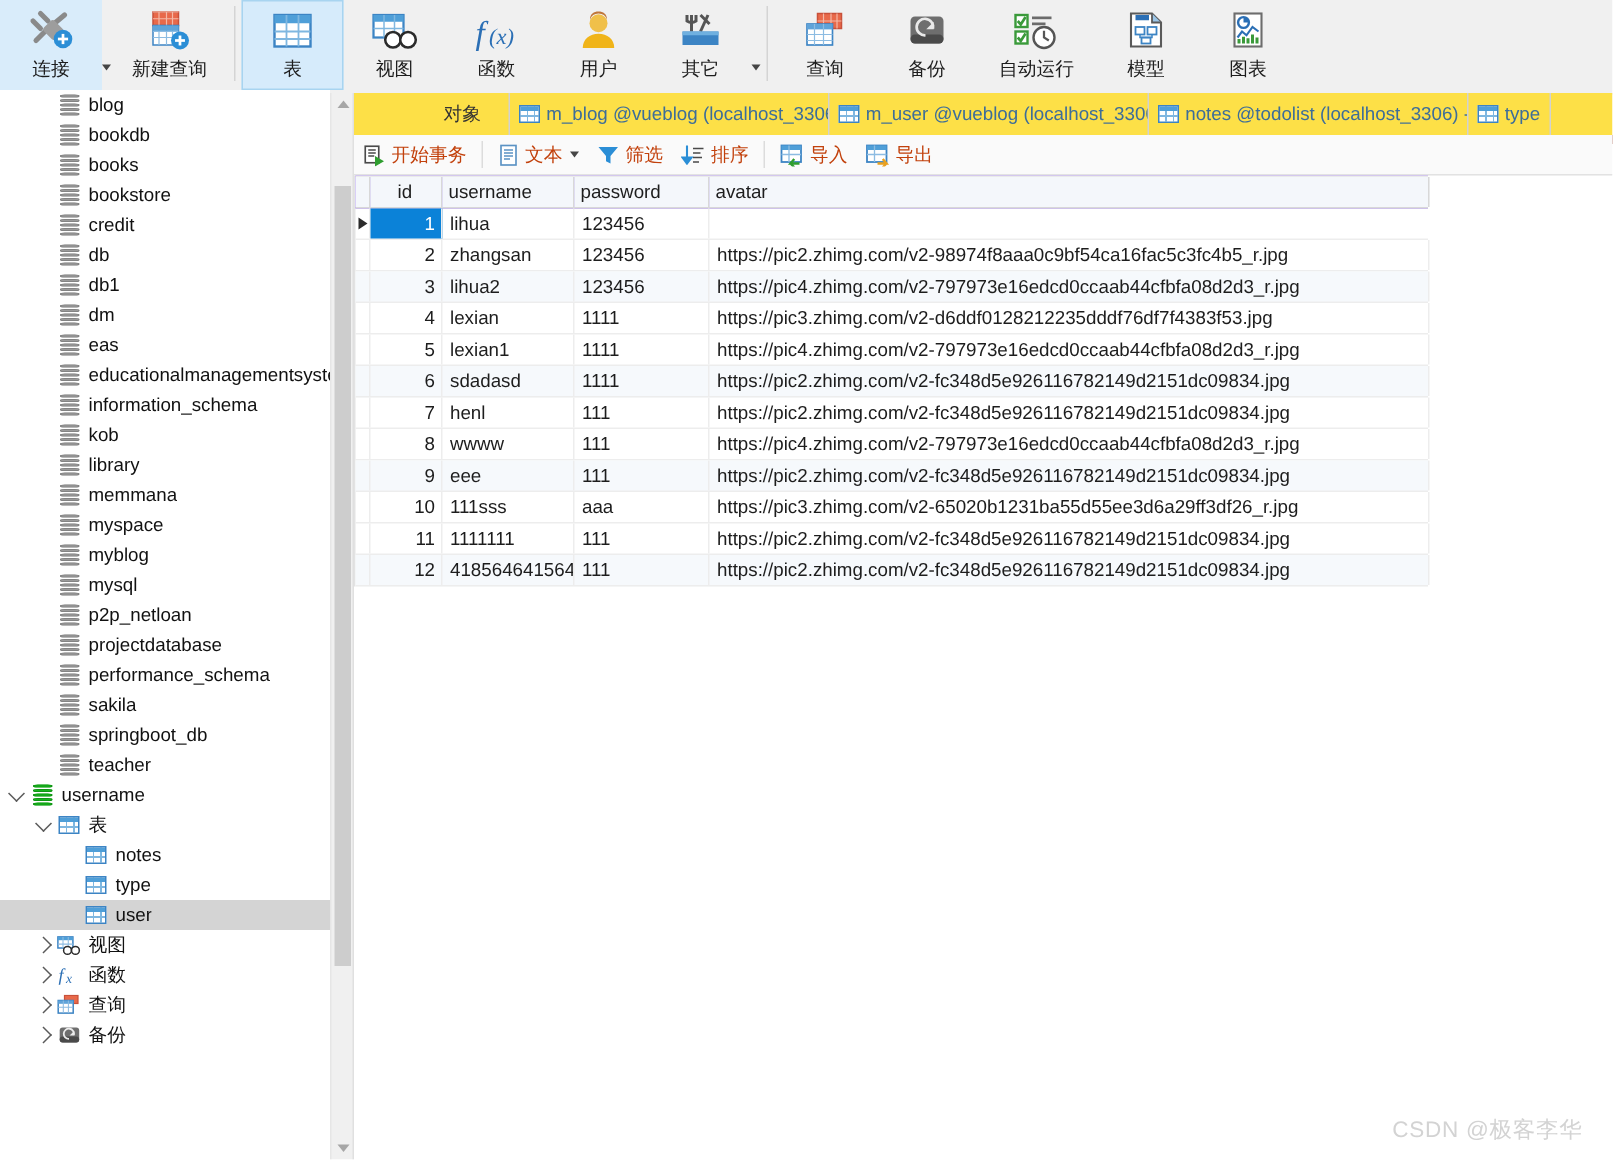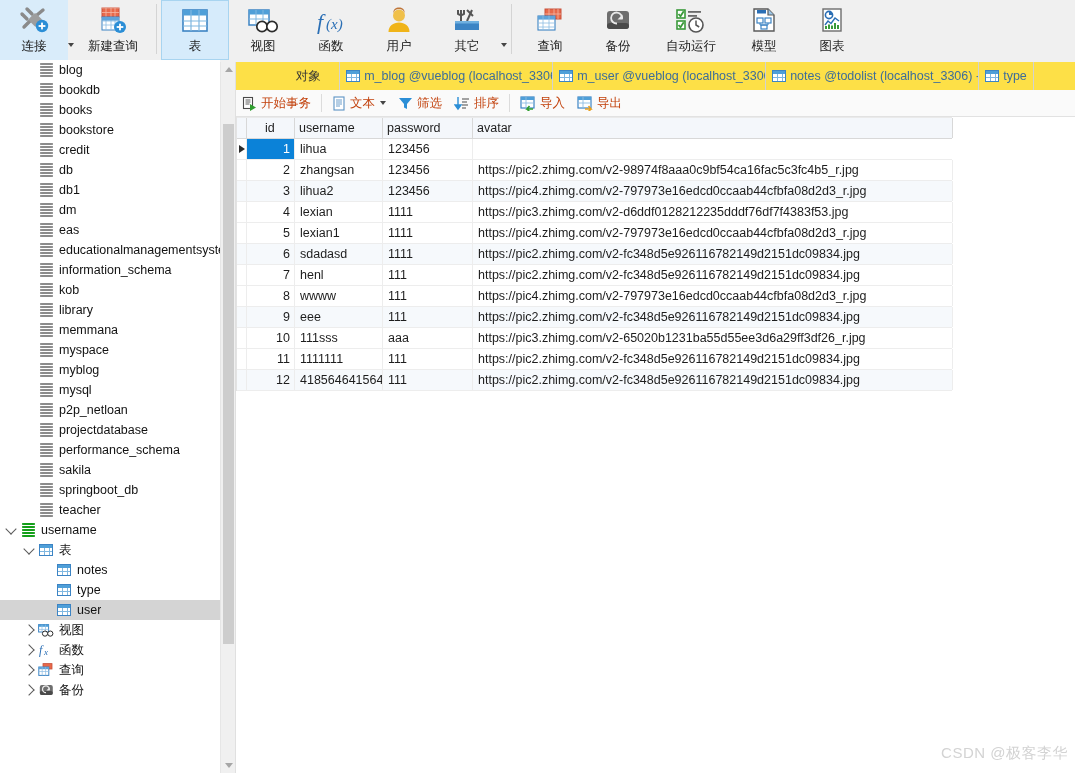--- a/index.html
+++ b/index.html
@@ -257,21 +257,21 @@
   }
   .row-arrow {
     width: 0; height: 0;
     border-top: 4.5px solid transparent;
     border-bottom: 4.5px solid transparent;
     border-left: 6px solid #2b2b2b;
   }
 
   
   .watermark {
-    position: absolute; right: 7px; bottom: 10px;
+    position: absolute; right: 20px; bottom: 10px;
     font-size: 15px; color: #d3d3d3;
     letter-spacing: 0.5px;
     user-select: none;
   }
 </style>
 </head>
 <body>
 
 <div id="app">
 

